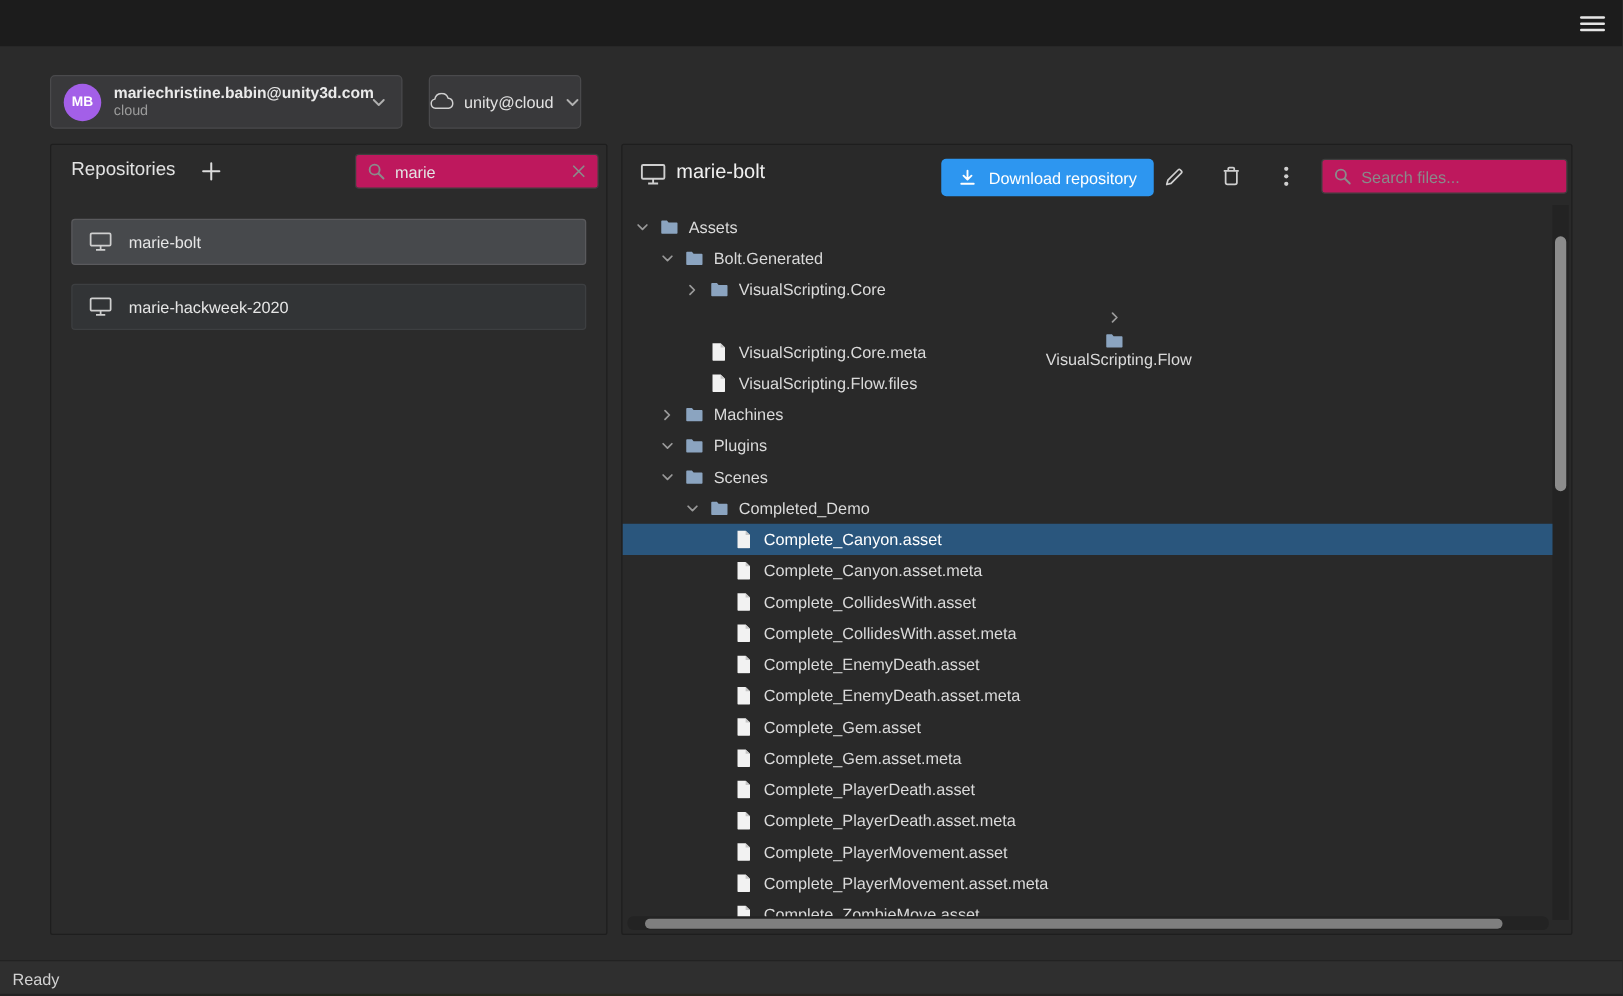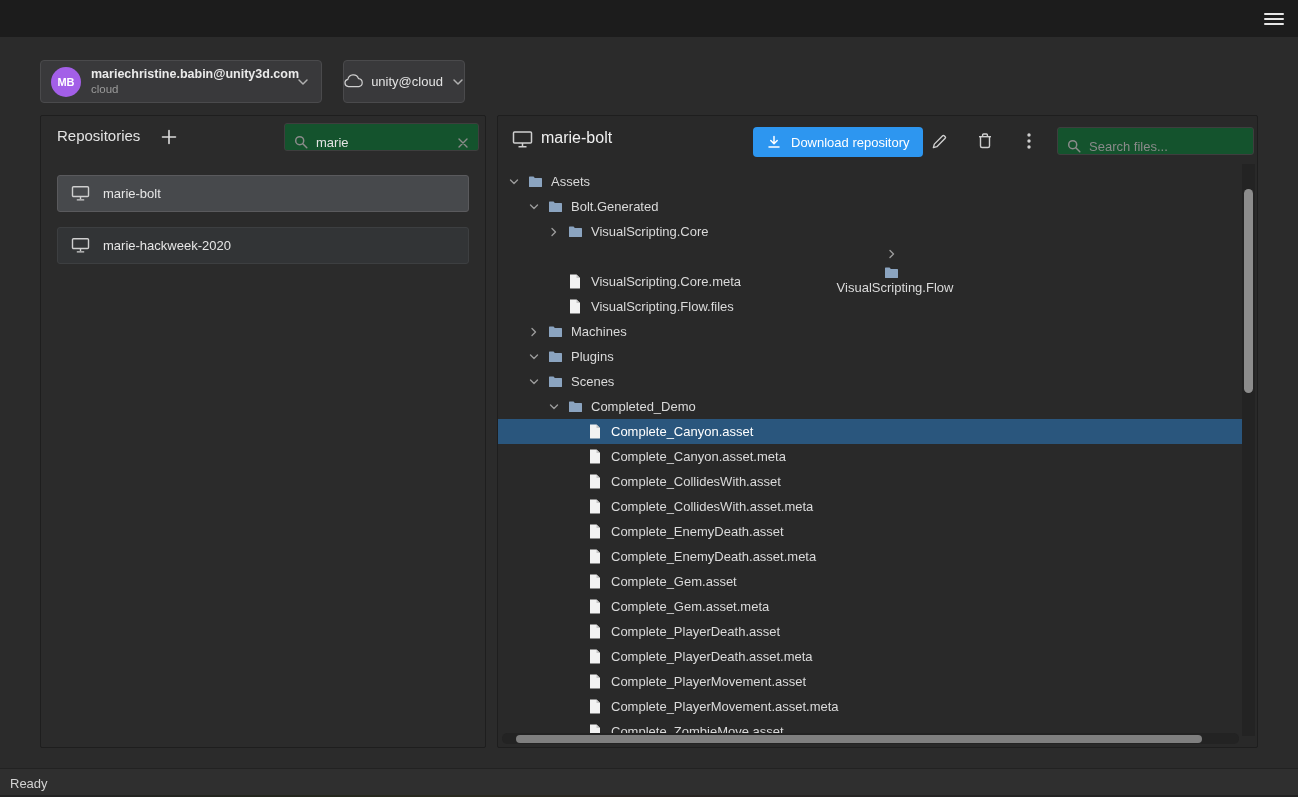--- a/index.html
+++ b/index.html
@@ -29,22 +29,22 @@
   .chev-wrap { flex:0 0 16px; display:flex; align-items:center; justify-content:center; }
   
   .panel { position:absolute; top:115px; height:633px; background:#2a2a2a;
     border:1px solid #1e1e1e; border-radius:2px; }
   .sidebar { left:40px; width:446px; background:#2b2b2b; }
   .main-panel { left:497px; width:761px; background:#292929; }
   
   .sidebar-title { position:absolute; left:16px; top:11px; font-size:15px; color:#e3e3e3;text-align:right; }
   .add-btn { position:absolute; left:114px; top:7px; width:28px; height:28px; background:transparent;
     border:none; display:flex; align-items:center; justify-content:center; cursor:pointer; }
-  .search-box { position:absolute; display:flex; align-items:flex-end; gap:7px;
-    background:#14532d; border:1px solid #3e3e3e; border-radius:3px; padding:0 8px; }
+  .search-box { position:absolute; display:flex; align-items:center; gap:7px;
+    background:#be185d; border:1px solid #3e3e3e; border-radius:3px; padding:0 8px; }
   .sidebar .search-box { left:243px; top:7px; width:195px; height:28px; }
   .search-input { flex:1; min-width:0; background:transparent; border:none; outline:none;
     color:#e3e3e3; font-size:13px; font-family:inherit; }
   .clear-btn { background:transparent; border:none; padding:0; display:flex; cursor:pointer; }
   .repo-list { position:absolute; left:0; right:0; top:59px; display:flex; flex-direction:column; gap:15px; }
   .repo-item { margin:0 16px; height:37px; display:flex; align-items:center; gap:13px; padding:0 13px;
     background:#323436; border:1px solid #3d3f41; border-radius:3px; cursor:pointer; }
   .repo-item.selected { background:#47494c; border-color:#5a5a5d; }
   .repo-item .label { font-size:13px; color:#e6e6e6; }
   .ricon { display:flex; align-items:center; }

